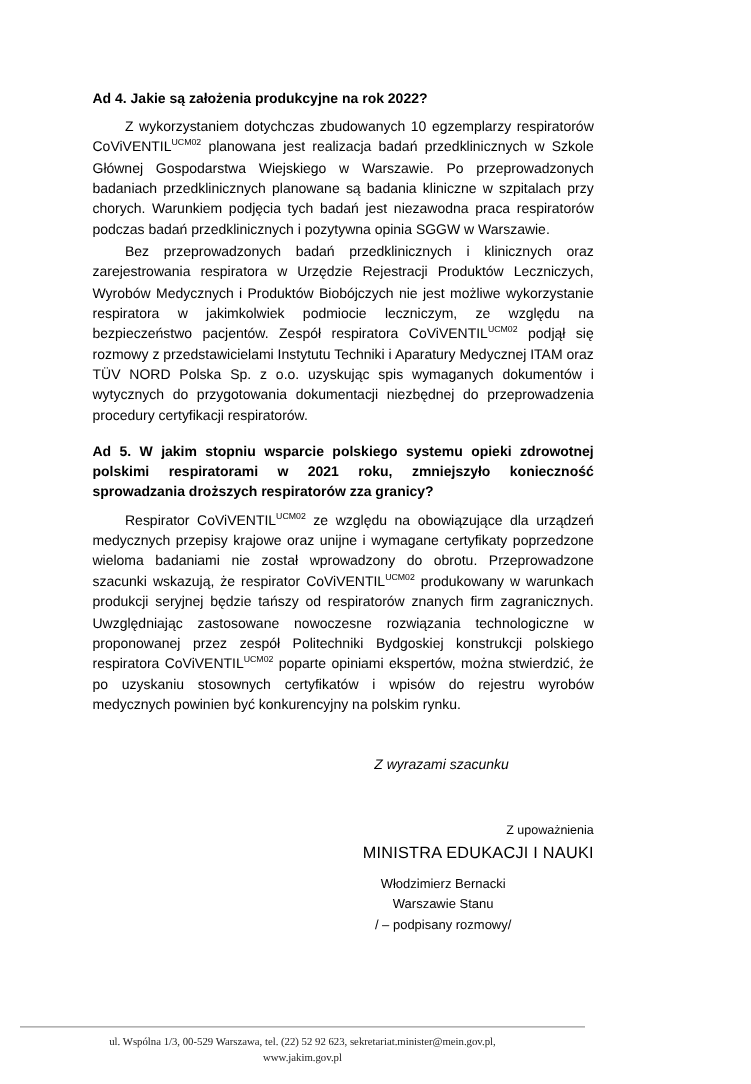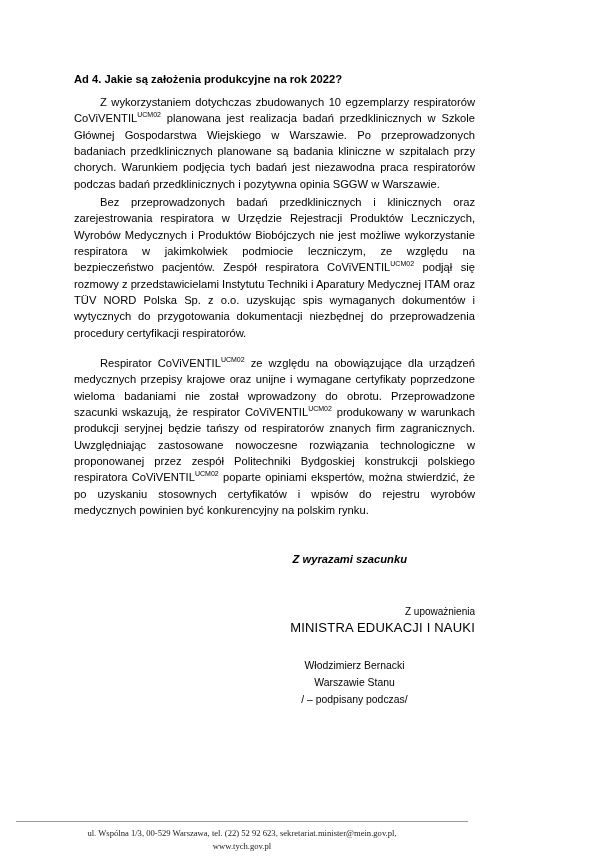--- a/index.html
+++ b/index.html
@@ -45,32 +45,31 @@
     line-height: 0;
   }
   .sig-area {
     margin-top: 34px;
     font-size: 11.2px;
   }
   .sig-regards {
     text-align: right;
     font-style: italic;
     padding-right: 68px;
-    font-weight: bold;
   }
   .sig-auth {
     margin-top: 40px;
     text-align: right;
     padding-left: 150px;
     line-height: 1.45;
   }
   .sig-auth .line1 { font-size: 10px; }
   .sig-auth .line2 { font-size: 13px; letter-spacing: 0.2px; }
   .sig-name {
-    margin-top: 20px;
+    margin-top: 8px;
     text-align: center;
     padding-left: 160px;
     font-size: 10.4px;
     line-height: 1.62;
   }
   .footer {
     position: absolute;
     left: 0;
     bottom: 14px;
     width: 484px;
@@ -93,35 +92,36 @@
 <div class="page">
 
   <h2 class="heading">Ad 4. Jakie są założenia produkcyjne na rok 2022?</h2>
 
   <p class="para">Z wykorzystaniem dotychczas zbudowanych 10 egzemplarzy respiratorów CoViVENTIL<sup>UCM02</sup> planowana jest realizacja badań przedklinicznych w Szkole Głównej Gospodarstwa Wiejskiego w Warszawie. Po przeprowadzonych badaniach przedklinicznych planowane są badania kliniczne w szpitalach przy chorych. Warunkiem podjęcia tych badań jest niezawodna praca respiratorów podczas badań przedklinicznych i pozytywna opinia SGGW w Warszawie.</p>
   <div class="small-gap"></div>
   <p class="para">Bez przeprowadzonych badań przedklinicznych i klinicznych oraz zarejestrowania respiratora w Urzędzie Rejestracji Produktów Leczniczych, Wyrobów Medycznych i Produktów Biobójczych nie jest możliwe wykorzystanie respiratora w jakimkolwiek podmiocie leczniczym, ze względu na bezpieczeństwo pacjentów. Zespół respiratora CoViVENTIL<sup>UCM02</sup> podjął się rozmowy z przedstawicielami Instytutu Techniki i Aparatury Medycznej ITAM oraz TÜV NORD Polska Sp. z o.o. uzyskując spis wymaganych dokumentów i wytycznych do przygotowania dokumentacji niezbędnej do przeprowadzenia procedury certyfikacji respiratorów.</p>
 
   <div class="block-gap"></div>
 
+  <h2 class="heading">Ad 5. W jakim stopniu wsparcie polskiego systemu opieki zdrowotnej polskimi respiratorami w 2021 roku, zmniejszyło konieczność sprowadzania droższych respiratorów zza granicy?</h2>
 
   <p class="para">Respirator CoViVENTIL<sup>UCM02</sup> ze względu na obowiązujące dla urządzeń medycznych przepisy krajowe oraz unijne i wymagane certyfikaty poprzedzone wieloma badaniami nie został wprowadzony do obrotu. Przeprowadzone szacunki wskazują, że respirator CoViVENTIL<sup>UCM02</sup> produkowany w warunkach produkcji seryjnej będzie tańszy od respiratorów znanych firm zagranicznych. Uwzględniając zastosowane nowoczesne rozwiązania technologiczne w proponowanej przez zespół Politechniki Bydgoskiej konstrukcji polskiego respiratora CoViVENTIL<sup>UCM02</sup> poparte opiniami ekspertów, można stwierdzić, że po uzyskaniu stosownych certyfikatów i wpisów do rejestru wyrobów medycznych powinien być konkurencyjny na polskim rynku.</p>
 
   <div class="sig-area">
     <div class="sig-regards">Z wyrazami szacunku</div>
     <div class="sig-auth">
       <div class="line1">Z upoważnienia</div>
       <div class="line2">MINISTRA EDUKACJI I NAUKI</div>
     </div>
     <div class="sig-name">
       <div>Włodzimierz Bernacki</div>
       <div>Warszawie Stanu</div>
-      <div>/ – podpisany podczas/</div>
+      <div>/ – podpisany rozmowy/</div>
     </div>
   </div>
 
 </div>
 
 <div class="footer">
   <div class="rule"></div>
   <div>ul. Wspólna 1/3, 00-529 Warszawa, tel. (22) 52 92 623, sekretariat.minister@mein.gov.pl,</div>
-  <div>www.tych.gov.pl</div>
+  <div>www.jakim.gov.pl</div>
 </div>
 
 </body></html>

